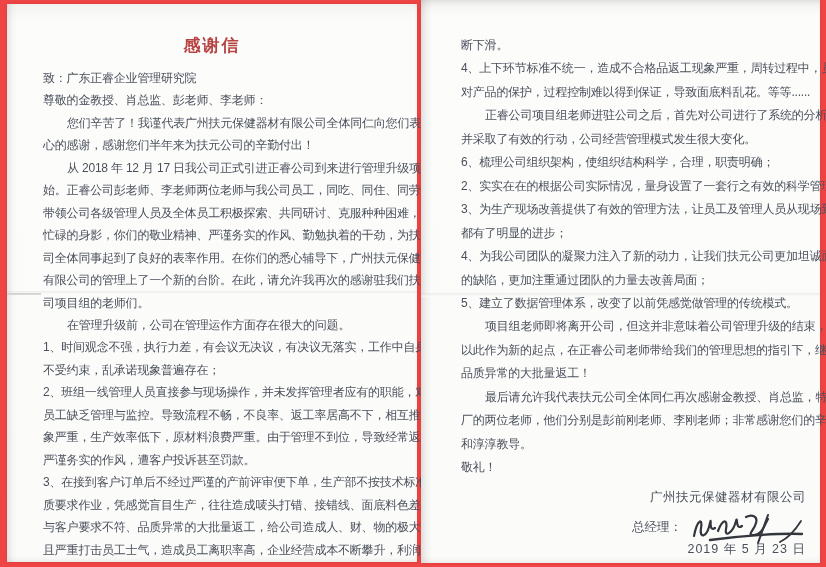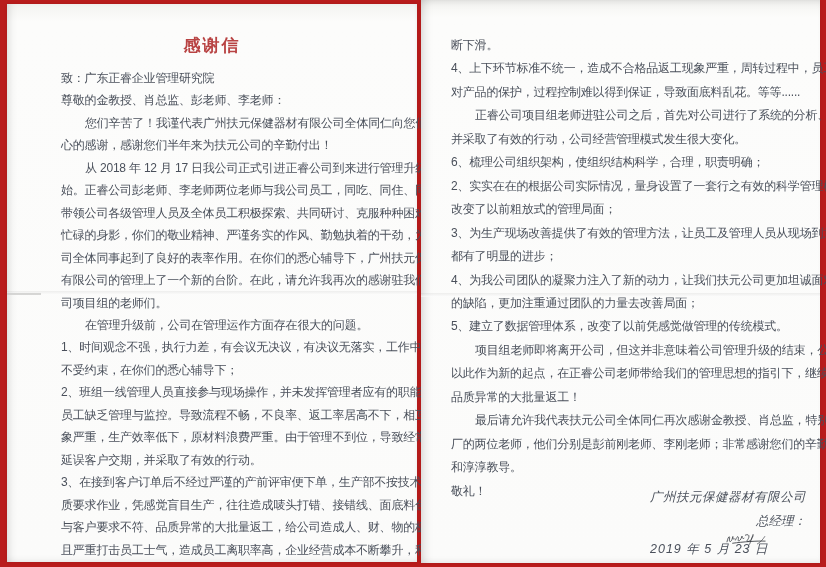--- a/index.html
+++ b/index.html
@@ -1,39 +1,39 @@
 <!DOCTYPE html>
 <html><head>
 <meta charset="utf-8">
 <style>
   html,body{margin:0;padding:0;background:#f4f4f2;}
-  .canvas{position:relative;width:826px;height:567px;background:#b91c1c;overflow:hidden;
+  .canvas{position:relative;width:826px;height:567px;background:#ef4444;overflow:hidden;
           font-family:"Liberation Sans","DejaVu Sans",sans-serif;}
   .page{position:absolute;background:linear-gradient(180deg,#f3f3f1 0,#fcfcfb 18px,#fbfbfa 100%);}
   .page-left{left:7px;top:4px;width:410px;height:558px;
      box-shadow:inset 7px 0 9px -5px rgba(0,0,0,.13), inset -2px 0 4px -2px rgba(0,0,0,.05),
                 inset 0 -5px 7px -4px rgba(0,0,0,.08), 0 0 3px rgba(0,0,0,.10);}
   .page-right{left:421px;top:0;width:399px;height:563px;
      box-shadow:inset 8px 0 10px -5px rgba(0,0,0,.14), inset 0 7px 9px -6px rgba(0,0,0,.10),
                 inset 0 -5px 7px -4px rgba(0,0,0,.07), 0 0 3px rgba(0,0,0,.10);}
   .title{margin:0;padding-top:30px;text-align:center;font-size:17px;font-weight:bold;
          letter-spacing:2px;color:#b84343;}
   .lines{color:#4a505b;font-size:12px;text-align:justify;}
-  .page-left  .lines{padding:10px 10px 0 54px;line-height:22.45px;}
-  .page-right .lines{padding:34px 8px 0 30px;line-height:23.45px;}
+  .page-left  .lines{padding:10px 10px 0 36px;line-height:22.45px;}
+  .page-right .lines{padding:34px 8px 0 40px;line-height:23.45px;}
   .line{white-space:nowrap;letter-spacing:-0.2px;}
   .line.indent{padding-left:2em;}
   .crease{position:absolute;left:0;width:100%;height:4px;
           background:linear-gradient(180deg,rgba(0,0,0,.055),rgba(255,255,255,.55));}
   .crease-left{top:287px;}
   .crease-right{top:293px;}
   .crease-dash{position:absolute;left:0;top:289px;width:34px;height:2px;background:#c6c6c4;opacity:.7;}
-  .sig-block{position:absolute;right:14px;bottom:4px;color:#4a505b;font-size:12.5px;font-style:italic;}
+  .sig-block{position:absolute;right:14px;bottom:4px;text-align:right;color:#4a505b;font-size:12.5px;}
   .sig-company{line-height:20px;letter-spacing:.5px;}
-  .sig-line{display:flex;align-items:flex-end;justify-content:flex-end;height:30px;margin-top:2px;flex-direction:column;}
+  .sig-line{display:flex;align-items:flex-end;justify-content:flex-end;height:30px;margin-top:2px;}
   .sig-role{line-height:24px;}
   .sig-svg{display:block;margin:0 0 -6px 2px;}
   .sig-date{line-height:20px;margin-top:0;letter-spacing:1px;}
 </style>
 </head>
 <body>
 
 <div class="canvas">
 
   <section class="page page-left">
@@ -45,44 +45,43 @@
         <div class="line">心的感谢，感谢您们半年来为扶元公司的辛勤付出！</div>
         <div class="line indent">从 2018 年 12 月 17 日我公司正式引进正睿公司到来进行管理升级项目开</div>
         <div class="line">始。正睿公司彭老师、李老师两位老师与我公司员工，同吃、同住、同劳动，</div>
         <div class="line">带领公司各级管理人员及全体员工积极探索、共同研讨、克服种种困难，你们</div>
         <div class="line">忙碌的身影，你们的敬业精神、严谨务实的作风、勤勉执着的干劲，为扶元公</div>
         <div class="line">司全体同事起到了良好的表率作用。在你们的悉心辅导下，广州扶元保健器材</div>
         <div class="line">有限公司的管理上了一个新的台阶。在此，请允许我再次的感谢驻我们扶元公</div>
         <div class="line">司项目组的老师们。</div>
         <div class="line indent">在管理升级前，公司在管理运作方面存在很大的问题。</div>
         <div class="line">1、时间观念不强，执行力差，有会议无决议，有决议无落实，工作中自身行为</div>
-        <div class="line">不受约束，在你们的悉心辅导下；</div>
+        <div class="line">不受约束，乱承诺现象普遍存在；</div>
         <div class="line">2、班组一线管理人员直接参与现场操作，并未发挥管理者应有的职能，对一线</div>
         <div class="line">员工缺乏管理与监控。导致流程不畅，不良率、返工率居高不下，相互推诿现</div>
         <div class="line">象严重，生产效率低下，原材料浪费严重。由于管理不到位，导致经常返工、</div>
-        <div class="line">延误客户交期，并采取了有效的行动。</div>
+        <div class="line">严谨务实的作风，遭客户投诉甚至罚款。</div>
         <div class="line">3、在接到客户订单后不经过严谨的产前评审便下单，生产部不按技术标准、品</div>
         <div class="line">质要求作业，凭感觉盲目生产，往往造成唛头打错、接错线、面底料色差等等，</div>
         <div class="line">与客户要求不符、品质异常的大批量返工，给公司造成人、财、物的极大浪费，</div>
         <div class="line">且严重打击员工士气，造成员工离职率高，企业经营成本不断攀升，利润率不</div>
       </div>
     <div class="crease crease-left"></div>
     <div class="crease-dash"></div>
   </section>
 
   <section class="page page-right">
     <div class="lines" id="right-lines" style="color: rgb(74, 80, 91);">
         <div class="line">断下滑。</div>
         <div class="line">4、上下环节标准不统一，造成不合格品返工现象严重，周转过程中，员工缺乏</div>
         <div class="line">对产品的保护，过程控制难以得到保证，导致面底料乱花。等等......</div>
         <div class="line indent">正睿公司项目组老师进驻公司之后，首先对公司进行了系统的分析、诊断，</div>
         <div class="line">并采取了有效的行动，公司经营管理模式发生很大变化。</div>
         <div class="line">6、梳理公司组织架构，使组织结构科学，合理，职责明确；</div>
         <div class="line">2、实实在在的根据公司实际情况，量身设置了一套行之有效的科学管理模式，</div>
-        <div class="line">改变了以前粗放式的管理局面；</div>
         <div class="line">3、为生产现场改善提供了有效的管理方法，让员工及管理人员从现场到意识上</div>
         <div class="line">都有了明显的进步；</div>
         <div class="line">4、为我公司团队的凝聚力注入了新的动力，让我们扶元公司更加坦诚面对自己</div>
         <div class="line">的缺陷，更加注重通过团队的力量去改善局面；</div>
         <div class="line">5、建立了数据管理体系，改变了以前凭感觉做管理的传统模式。</div>
         <div class="line indent">项目组老师即将离开公司，但这并非意味着公司管理升级的结束，公司将</div>
         <div class="line">以此作为新的起点，在正睿公司老师带给我们的管理思想的指引下，继续扶元</div>
         <div class="line">品质异常的大批量返工！</div>
         <div class="line indent">最后请允许我代表扶元公司全体同仁再次感谢金教授、肖总监，特别是驻</div>
         <div class="line">厂的两位老师，他们分别是彭前刚老师、李刚老师；非常感谢您们的辛勤付出</div>

